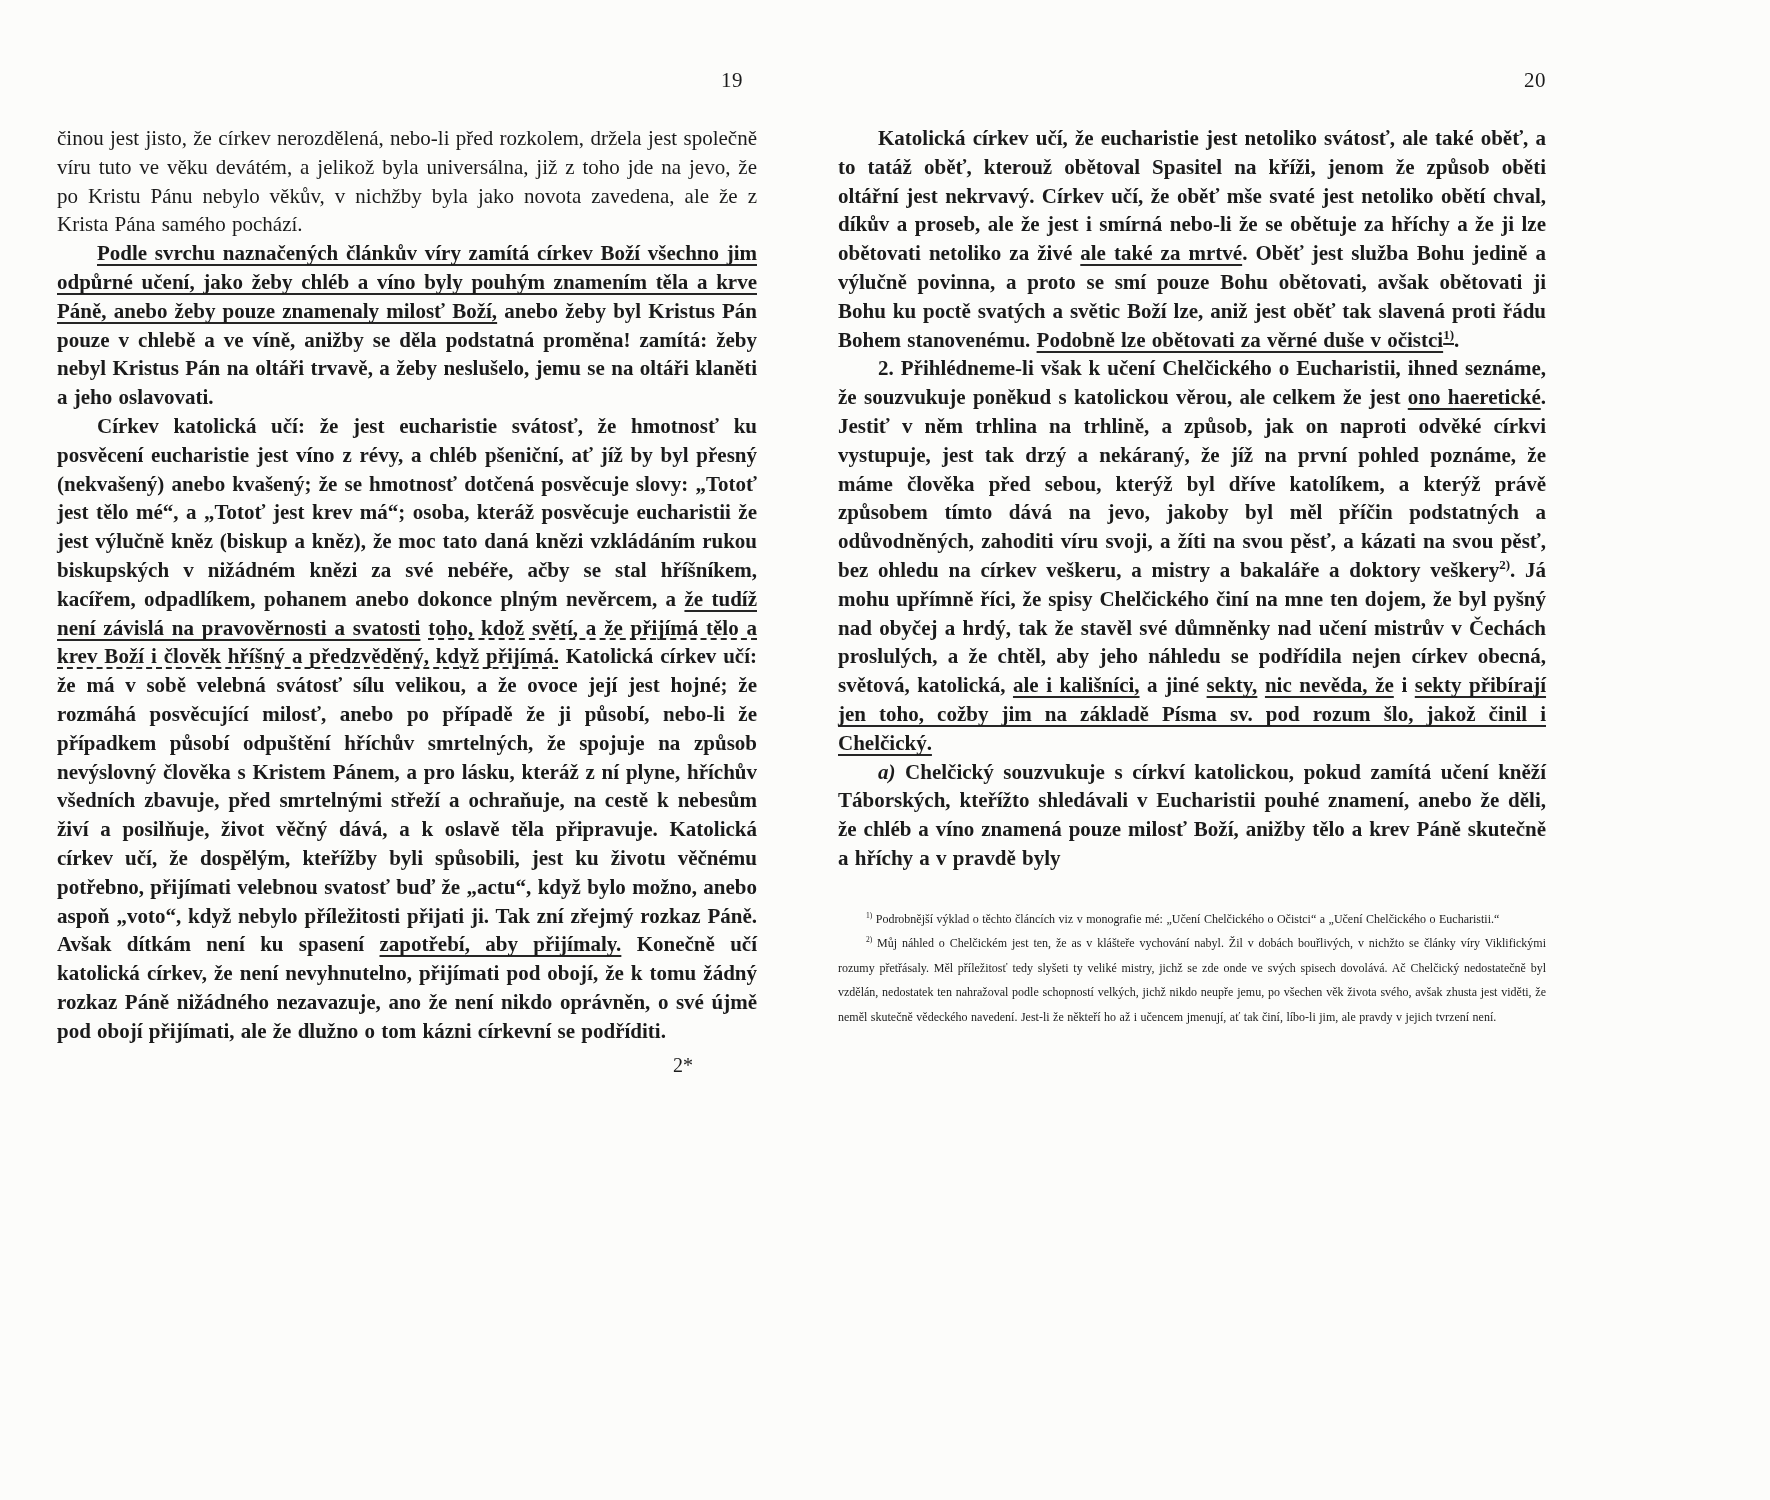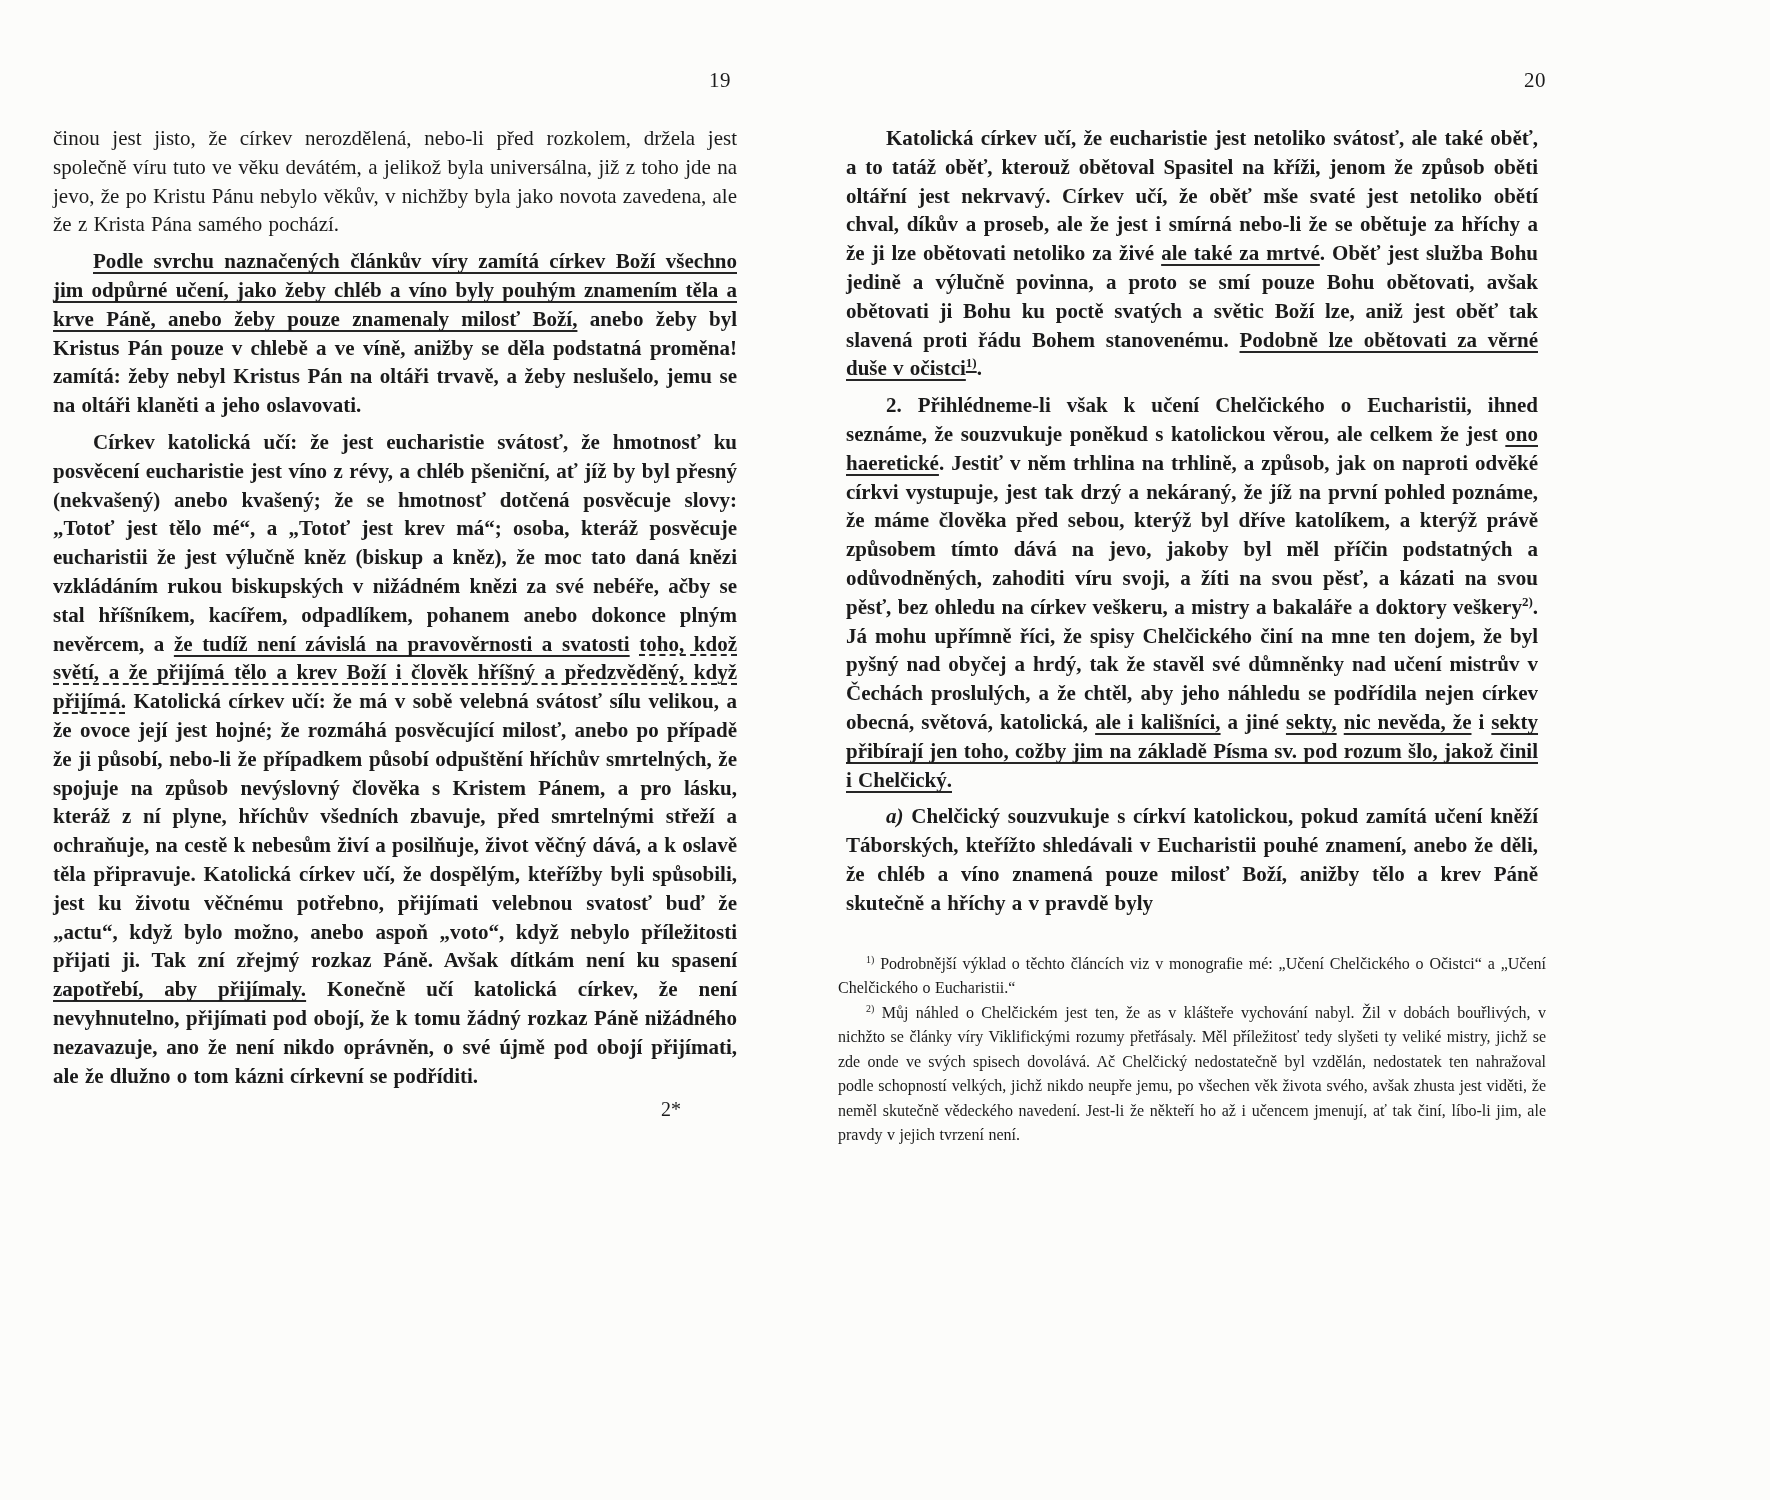--- a/index.html
+++ b/index.html
@@ -12,35 +12,35 @@
   }
   .spread {
     position: relative;
     width: 1770px; height: 1500px;
     overflow: hidden;
   }
   .col {
     position: absolute;
     top: 68px;
   }
-  .col-left  { left: 45px;  width: 700px; }
+  .col-left  { left: 57px;  width: 700px; }
   .col-right { left: 838px; width: 708px; }
 
   .pagenum {
     font-size: 21px;
     height: 30px;
     margin-bottom: 26px;
     letter-spacing: 0.5px;
   }
   .col-left  .pagenum { text-align: right; padding-right: 14px; }
   .col-right .pagenum { text-align: right;  padding-left: 2px; }
 
   .bodytext { font-size: 21px; line-height: 28.8px; }
   .bodytext p.para {
-    margin: 8px;
+    margin: 0;
     text-align: justify;
     word-spacing: 1px;
   }
   .bodytext p.para.indent { text-indent: 40px; font-weight: bold; }
 
   .u {
     text-decoration: underline;
     text-decoration-thickness: 1.6px;
     text-underline-offset: 4px;
     text-decoration-skip-ink: none;
@@ -52,21 +52,21 @@
 
   .signature {
     margin-top: 8px;
     font-size: 20px;
     text-align: right;
     padding-right: 64px;
   }
 
   .footnotes {
     margin-top: 34px;
-    font-size: 16px;
+    font-size: 12px;
     line-height: 24.5px;
   }
   .footnotes p.para {
     margin: 0;
     text-align: justify;
     word-spacing: 0.5px;
   }
   .footnotes p.para.indent { text-indent: 28px; }
 </style>
 </head>

